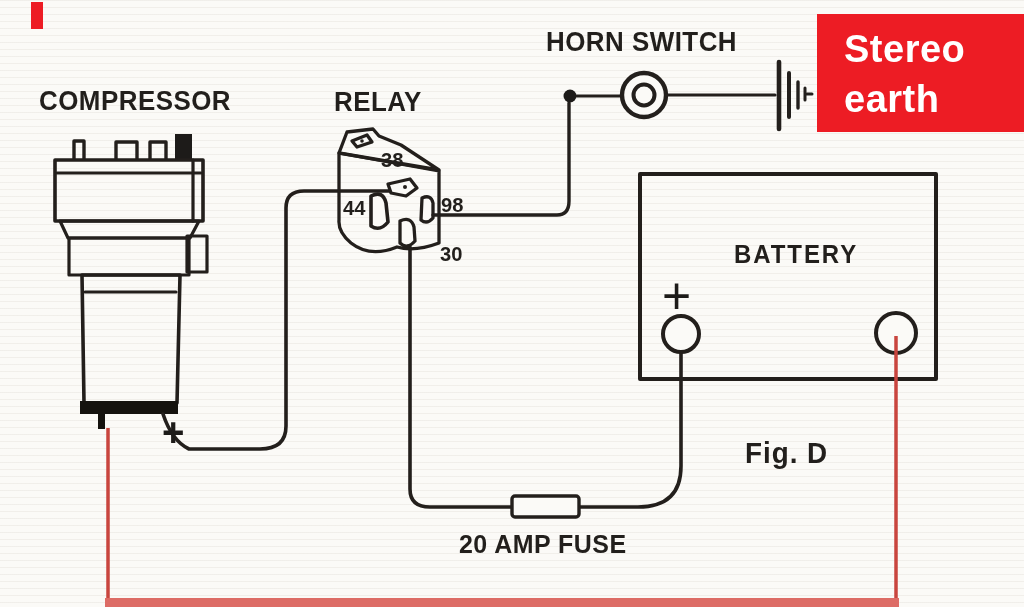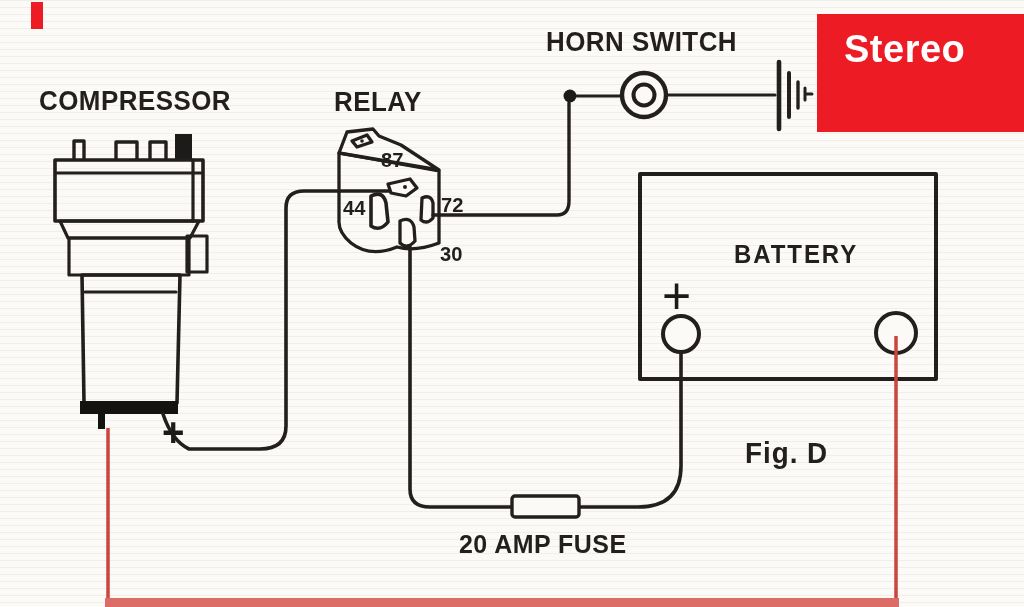--- a/index.html
+++ b/index.html
@@ -121,34 +121,35 @@
       <rect x="105" y="598" width="794" height="9" fill="#dd6c66" stroke="none"></rect>
     </g>
   </svg>
 
   <div class="lbl lbl-main" style="left:39px;top:86px">COMPRESSOR</div>
 
   <div class="lbl lbl-main" style="left:334px;top:87px">RELAY</div>
 
   <div class="lbl lbl-main" style="left:546px;top:27px">HORN SWITCH</div>
 
-  <div class="lbl lbl-term" style="left:381px;top:148px">87</div>
+  <div class="lbl lbl-term" style="left:381px;top:148px">38</div>
   <div class="lbl lbl-term" style="left:343px;top:196px">44</div>
-  <div class="lbl lbl-term" style="left:441px;top:193px">72</div>
+  <div class="lbl lbl-term" style="left:441px;top:193px">98</div>
   <div class="lbl lbl-term" style="left:440px;top:242px">30</div>
 
   <div class="lbl lbl-batt" style="left:734px;top:240px">BATTERY</div>
 
   <div class="lbl plus-thin" style="left:662px;top:266px">+</div>
 
   <div class="lbl plus-bold" style="left:162px;top:410px">+</div>
 
   <div class="lbl lbl-fuse" style="left:459px;top:529px">20 AMP FUSE</div>
 
   <div class="lbl lbl-fig" style="left:745px;top:437px">Fig. D</div>
 
   <div class="stereo-box" style="background: rgb(237, 28, 36);">
     <div>Stereo</div>
+    <div>earth</div>
   </div>
 
   <div class="red-dash" style="background: rgb(237, 28, 36);"></div>
 
 </div>
 
 </body></html>

